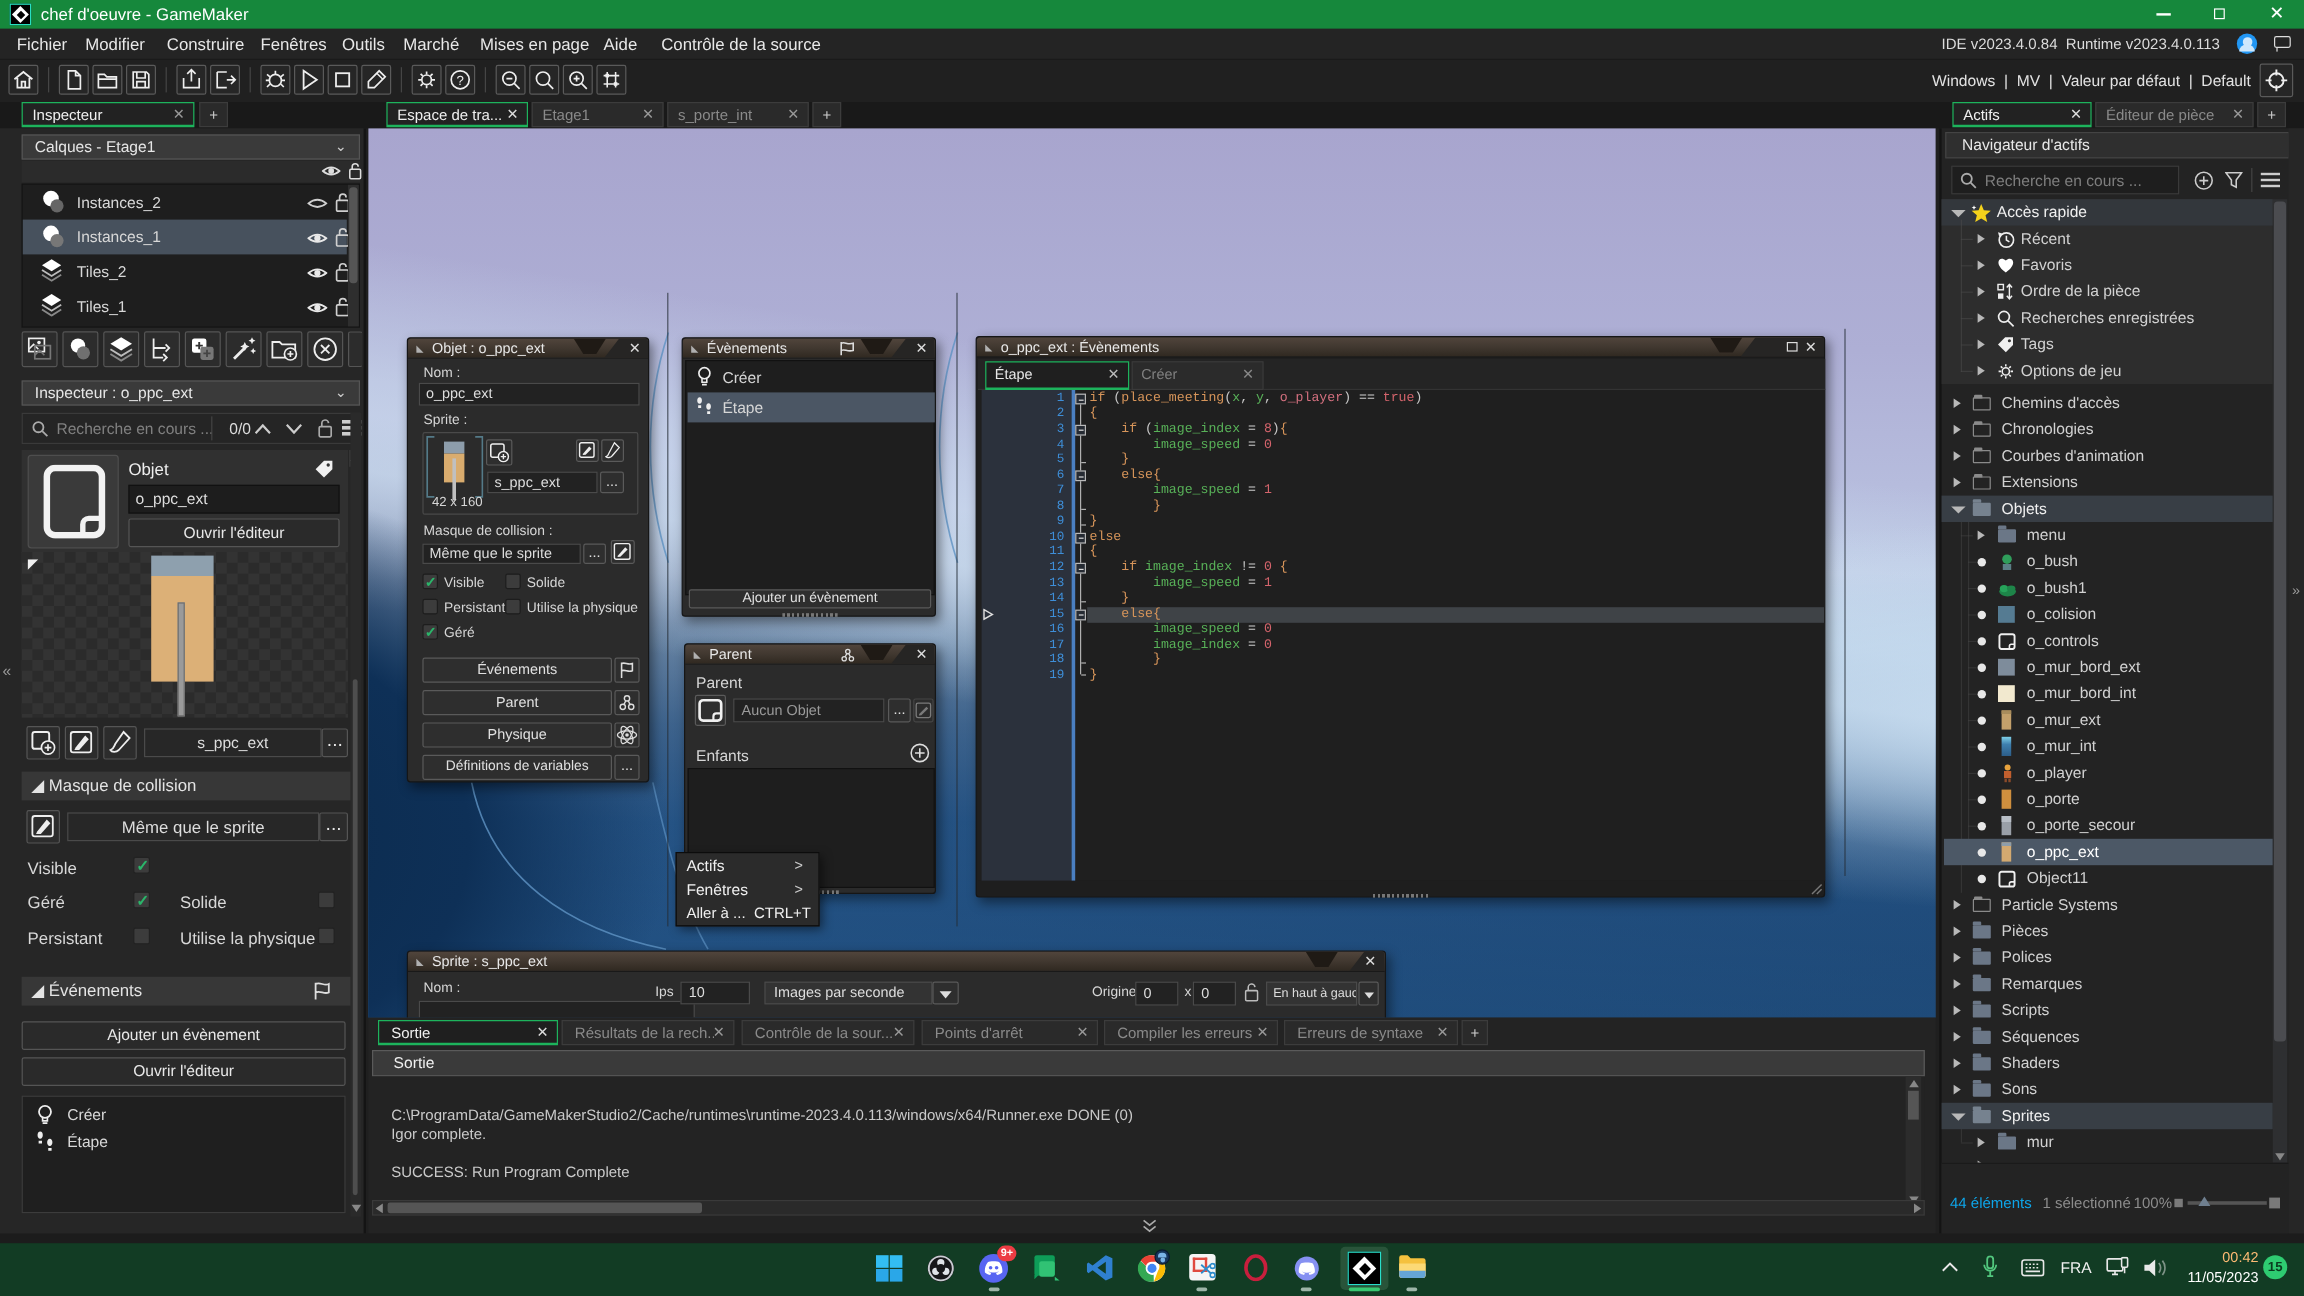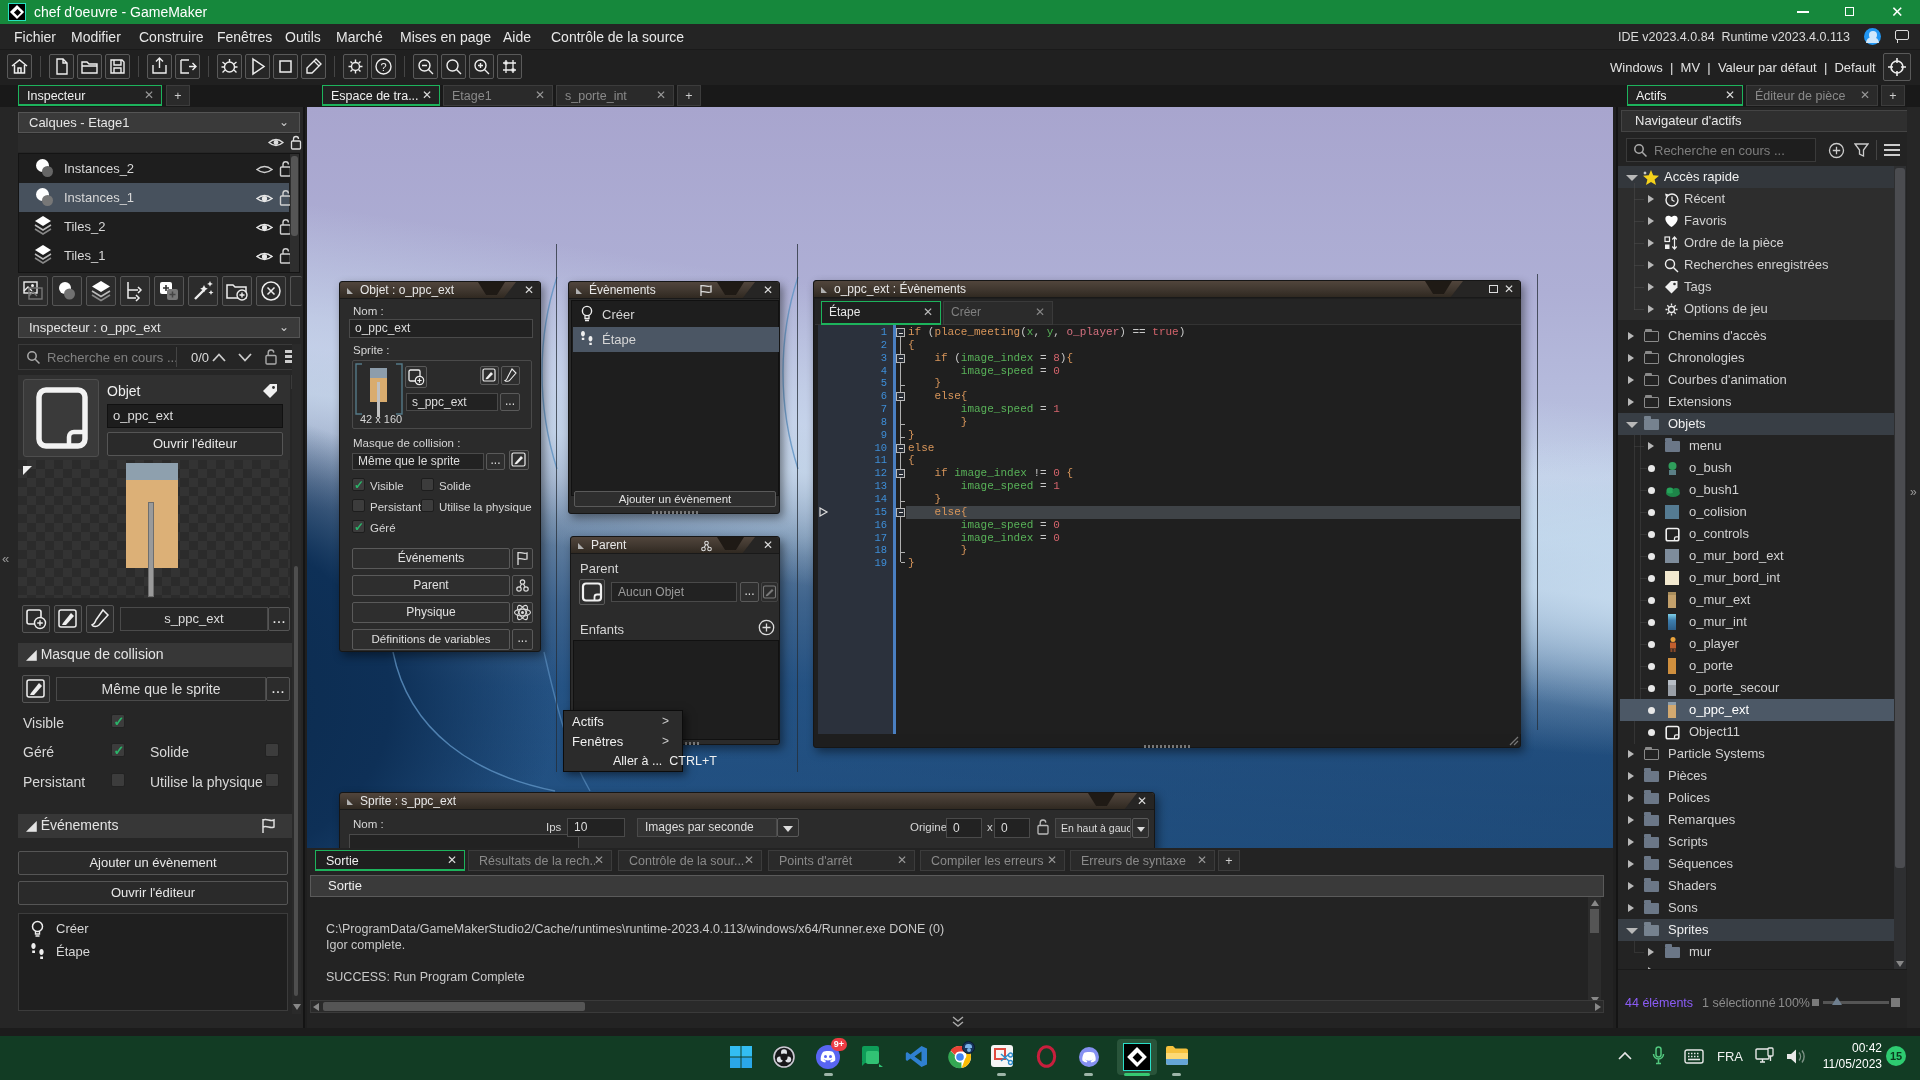--- a/index.html
+++ b/index.html
@@ -633,21 +633,21 @@
   <div class="wbtn" style="left:792px;top:25px;width:17px;height:20px;">
           <div style="width:0;height:0;margin:8px auto;border-left:4px solid transparent;border-right:4px solid transparent;border-top:5px solid #ddd;"></div>
         </div>
  </div>
 
  <div class="abs" style="left:256px;top:603px;width:120px;height:62px;background:#2b2b2b;border:1px solid #0c0c0c;box-shadow:3px 3px 8px rgba(0,0,0,0.5);z-index:50;">
   <div class="abs" style="left:8px;top:3px;color:#f0f0f0;font-size:13px;">Actifs</div>
         <div class="abs" style="left:98px;top:3px;color:#ccc;font-size:12px;">&gt;</div>
   <div class="abs" style="left:8px;top:23px;color:#f0f0f0;font-size:13px;">Fenêtres</div>
         <div class="abs" style="left:98px;top:23px;color:#ccc;font-size:12px;">&gt;</div>
-  <div class="abs" style="left:8px;top:43px;color:#f0f0f0;font-size:12.5px;white-space:nowrap;margin-left:41px;">Aller à ...&nbsp; CTRL+T</div>
+  <div class="abs" style="left:8px;top:43px;color:#f0f0f0;font-size:12.5px;white-space:nowrap;">Aller à ...&nbsp; CTRL+T</div>
  </div>
 </div>
 <div id="output" class="abs">
  <div class="tab active" style="left:8px;top:2px;width:150px;padding-left:10px;background:#1f1f1f;">Sortie<span class="tabx" style="color:#ddd;">✕</span></div>
  <div class="tab" style="left:161px;top:2px;width:144px;padding-left:10px;"><span class="tlabel" style="width:116px;">Résultats de la rech...</span><span class="tabx">✕</span></div>
  <div class="tab" style="left:311px;top:2px;width:144px;padding-left:10px;"><span class="tlabel" style="width:116px;">Contrôle de la sour...</span><span class="tabx">✕</span></div>
  <div class="tab" style="left:461px;top:2px;width:147px;padding-left:10px;">Points d'arrêt<span class="tabx">✕</span></div>
  <div class="tab" style="left:613px;top:2px;width:145px;padding-left:10px;"><span class="tlabel" style="width:117px;">Compiler les erreurs</span><span class="tabx">✕</span></div>
  <div class="tab" style="left:763px;top:2px;width:145px;padding-left:10px;"><span class="tlabel" style="width:117px;">Erreurs de syntaxe</span><span class="tabx">✕</span></div>
  <div class="tab" style="left:911px;top:2px;width:22px;text-align:center;color:#ccc;">+</div>
@@ -947,21 +947,21 @@
 
  <div class="abs" style="left:276px;top:59px;width:12px;height:803px;background:#2e2f31;">
         <div class="abs" style="left:1px;top:2px;width:10px;height:700px;background:#4b4c50;border-radius:3px;"></div>
         <div style="position:absolute;bottom:2px;left:2px;width:0;height:0;border-left:4px solid transparent;border-right:4px solid transparent;border-top:6px solid #888;"></div>
       </div>
  <div class="abs" style="left:289px;top:0;width:15px;height:921px;background:#262626;">
         <div class="abs" style="left:3px;top:378px;color:#9a9a9a;font-size:12px;">»</div>
       </div>
 
  <div class="abs" style="left:0;top:862px;width:289px;height:59px;background:#232323;border-top:1px solid #1a1a1a;">
-  <div class="abs" style="left:7px;top:26px;color:#8b5cf6;font-size:12.5px;">44 éléments</div>
+  <div class="abs" style="left:7px;top:26px;color:#0ea5e9;font-size:12.5px;">44 éléments</div>
   <div class="abs" style="left:84px;top:26px;color:#8c8c8c;font-size:12.5px;">1 sélectionné</div>
   <div class="abs" style="left:160px;top:26px;color:#8c8c8c;font-size:12.5px;">100%</div>
   <div class="abs" style="left:194px;top:29px;width:7px;height:7px;background:#7a7a7a;"></div>
   <div class="abs" style="left:205px;top:31px;width:66px;height:3px;background:#555;"></div>
   <div class="abs" style="left:214px;top:27px;width:0;height:0;border-left:5px solid transparent;border-right:5px solid transparent;border-bottom:8px solid #6f7f8f;"></div>
   <div class="abs" style="left:273px;top:28px;width:9px;height:9px;background:#7a7a7a;"></div>
  </div>
 </div>
 <div id="bottomstrip" class="abs"></div>
 <div id="taskbar" class="abs">
@@ -1063,16 +1063,16 @@
  <svg class="abs" style="left:1755px;top:11px;" width="20" height="19" viewBox="0 0 20 19">
         <rect x="1" y="2" width="13" height="10" rx="1" fill="none" stroke="#e8e8e8" stroke-width="1.4"></rect>
         <path d="M5 15 H10 M7.5 12 V15" stroke="#e8e8e8" stroke-width="1.4"></path>
         <rect x="13" y="1" width="5" height="8" rx="1" fill="#123c24" stroke="#e8e8e8" stroke-width="1.3"></rect>
         <path d="M15.5 9 V14" stroke="#e8e8e8" stroke-width="1.3"></path>
       </svg>
  <svg class="abs" style="left:1786px;top:12px;" width="22" height="17" viewBox="0 0 22 17">
         <path d="M1 6 H5 L10 1.5 V15.5 L5 11 H1 Z" fill="#e8e8e8"></path>
         <path d="M13 4.5 a6 6 0 0 1 0 8 M16 2.5 a9.5 9.5 0 0 1 0 12" fill="none" stroke="#e8e8e8" stroke-width="1.4" opacity="0.5"></path>
       </svg>
- <div class="abs" style="left:1836px;top:5px;width:46px;text-align:right;color:#ffffff;font-size:12px;">00:42</div>
+ <div class="abs" style="left:1836px;top:5px;width:46px;text-align:right;color:#fdba74;font-size:12px;">00:42</div>
  <div class="abs" style="left:1810px;top:21px;width:72px;text-align:right;color:#fff;font-size:12px;">11/05/2023</div>
  <div class="abs" style="left:1886px;top:10px;width:20px;height:20px;border-radius:50%;background:#2ecc71;color:#0a3a1e;font-size:11px;font-weight:bold;text-align:center;line-height:20px;">15</div>
 </div>
 </div>
 </body></html>

